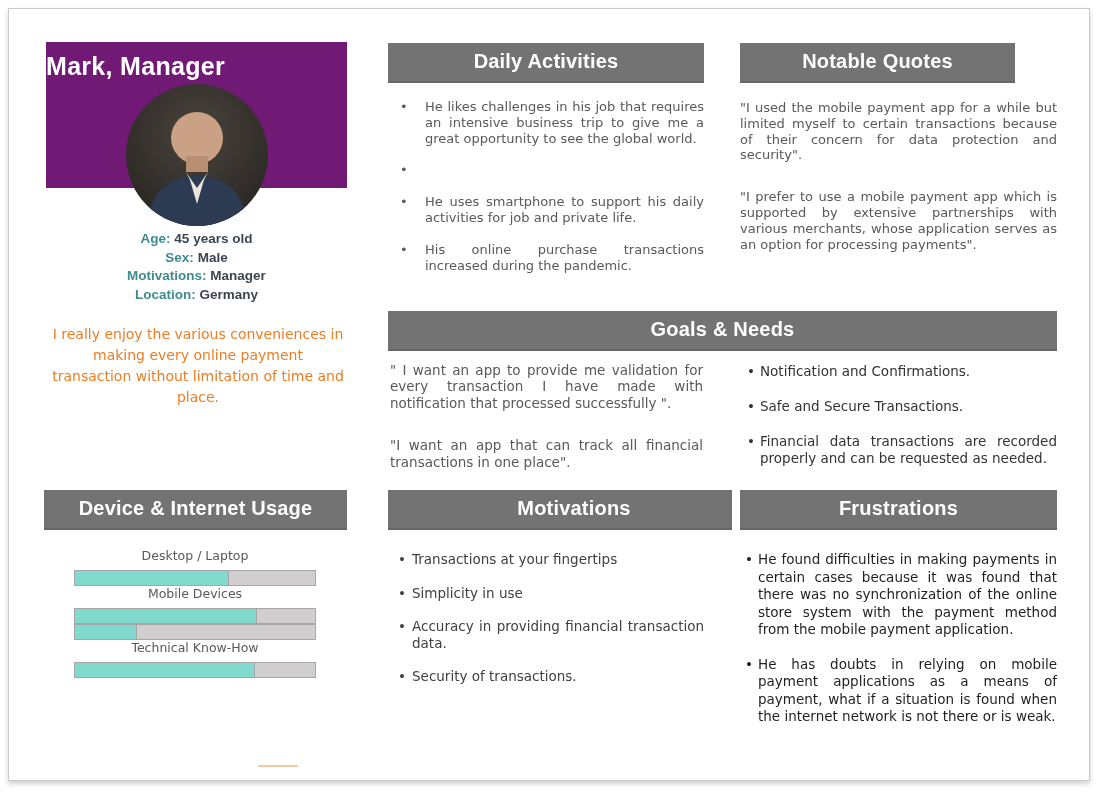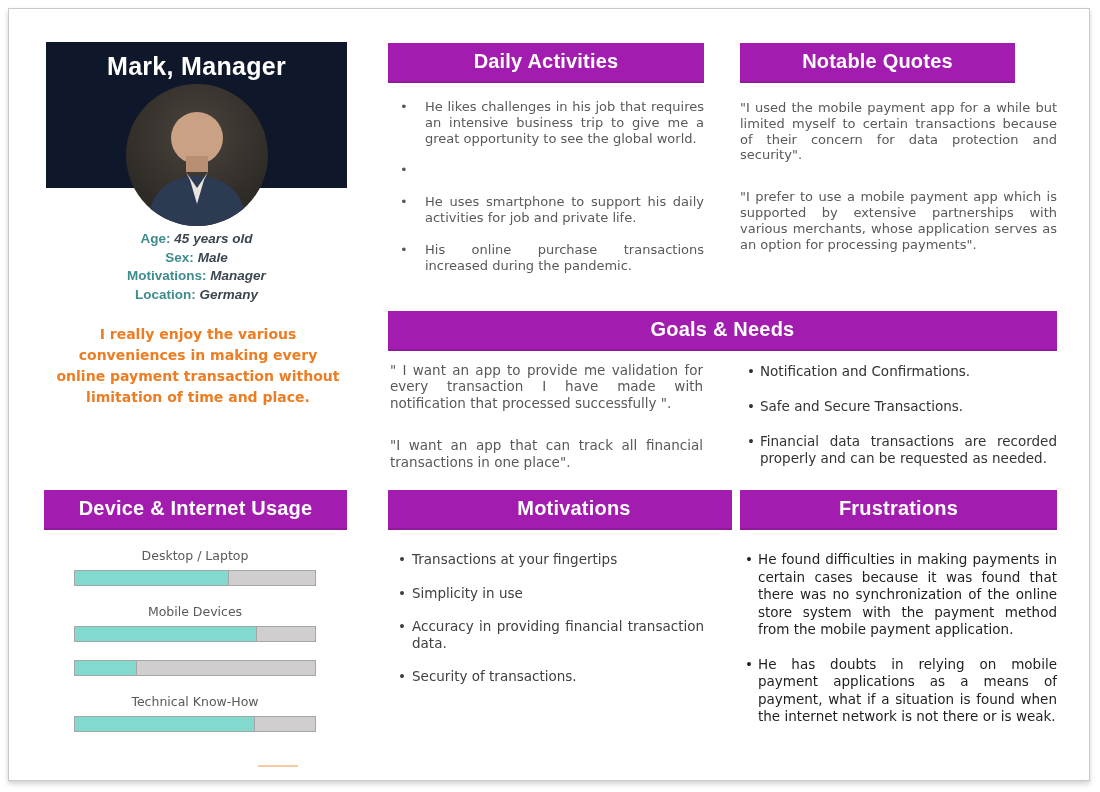--- a/index.html
+++ b/index.html
@@ -4,56 +4,56 @@
 <style>
   html,body{margin:0;padding:0;background:#ffffff;}
   .canvas{position:relative;width:1100px;height:792px;overflow:hidden;
           font-family:"DejaVu Sans",sans-serif;}
   .page-frame{position:absolute;left:8px;top:8px;width:1080px;height:771px;
           background:#ffffff;border:1px solid #c9c9c9;
           box-shadow:0 3px 5px rgba(0,0,0,0.18);}
   .abs{position:absolute;}
 
   
-  .banner{background:#a21caf;border-bottom:2px solid rgba(0,0,0,0.10);
+  .banner{background:#737373;border-bottom:2px solid rgba(0,0,0,0.10);
           color:#ffffff;text-align:center;height:38px;line-height:37px;
           font-family:"Liberation Sans",sans-serif;font-size:20px;font-weight:600;
           letter-spacing:.2px;}
 
   
-  .profile-header{background:#0f172a;width:301px;height:146px;text-align:center;}
+  .profile-header{background:#701a75;width:301px;height:146px;}
   .profile-name{color:#ffffff;font-family:"Liberation Sans",sans-serif;
           font-size:25px;font-weight:bold;padding-top:10px;letter-spacing:.3px;}
   .avatar{width:142px;height:142px;border-radius:50%;overflow:hidden;
           background:radial-gradient(circle at 50% 35%, #4a443d 0%, #2e2a26 70%);}
   .details{width:301px;text-align:center;font-size:13.5px;font-weight:bold;
           line-height:18.5px;font-family:"Liberation Sans",sans-serif;}
   .details .lbl{color:#3f8b8d;}
-  .details .val{color:#3c4650;font-style:italic;}
+  .details .val{color:#3c4650;}
   .profile-quote{width:292px;text-align:center;color:#ed7d23;font-size:14px;
-          line-height:21px;font-weight:bold;}
+          line-height:21px;}
 
   
   .body-col{font-size:13px;line-height:15.8px;color:#595959;text-align:justify;}
   .para{margin:0 0 26px 0;}
   .brow{display:flex;margin-bottom:16px;}
   .brow .dot{flex:none;}
   .dot-wide{width:37px;padding-left:12px;box-sizing:border-box;}
   .dot-mid{width:24px;padding-left:10px;box-sizing:border-box;}
   .dot-narrow{width:18px;padding-left:5px;box-sizing:border-box;}
   .btext{flex:1;}
   .goals-right{font-size:13.5px;line-height:17px;color:#333333;}
   .goals-right .brow{margin-bottom:18px;}
   .motiv{font-size:13.5px;line-height:16.5px;color:#404040;}
   .motiv .brow{margin-bottom:17px;}
   .frus{font-size:13.5px;line-height:17.5px;color:#1f1f1f;text-align:justify;}
   .frus .brow{margin-bottom:17px;}
 
   
-  .bar-group{margin-bottom:18px;}
+  .bar-group{}
   .bar-label{text-align:center;color:#595959;font-size:12.5px;margin-bottom:7px;}
   .bar-track{height:14px;background:#d0cece;border:1px solid #a6a6a6;}
   .bar-fill{height:100%;background:#82d9cd;border-right:1px solid #a6a6a6;
           box-sizing:border-box;}
   .partial-line{width:40px;height:2px;background:#f6caa0;}
 </style>
 </head>
 <body>
 
 <div class="canvas">

